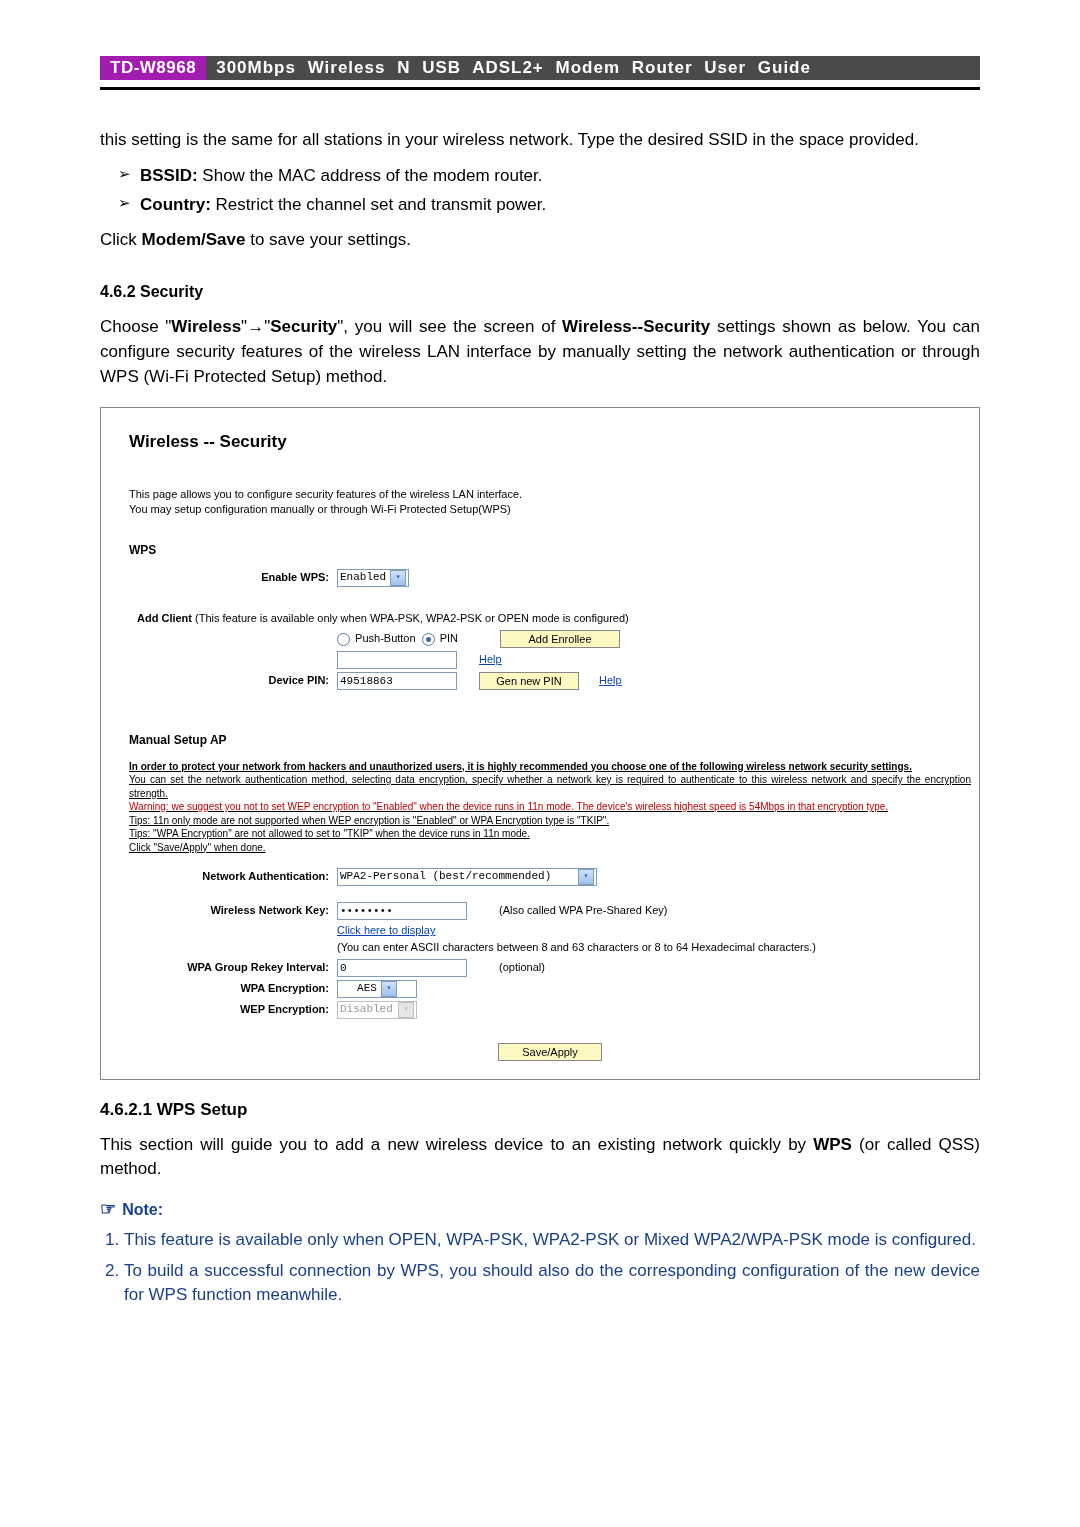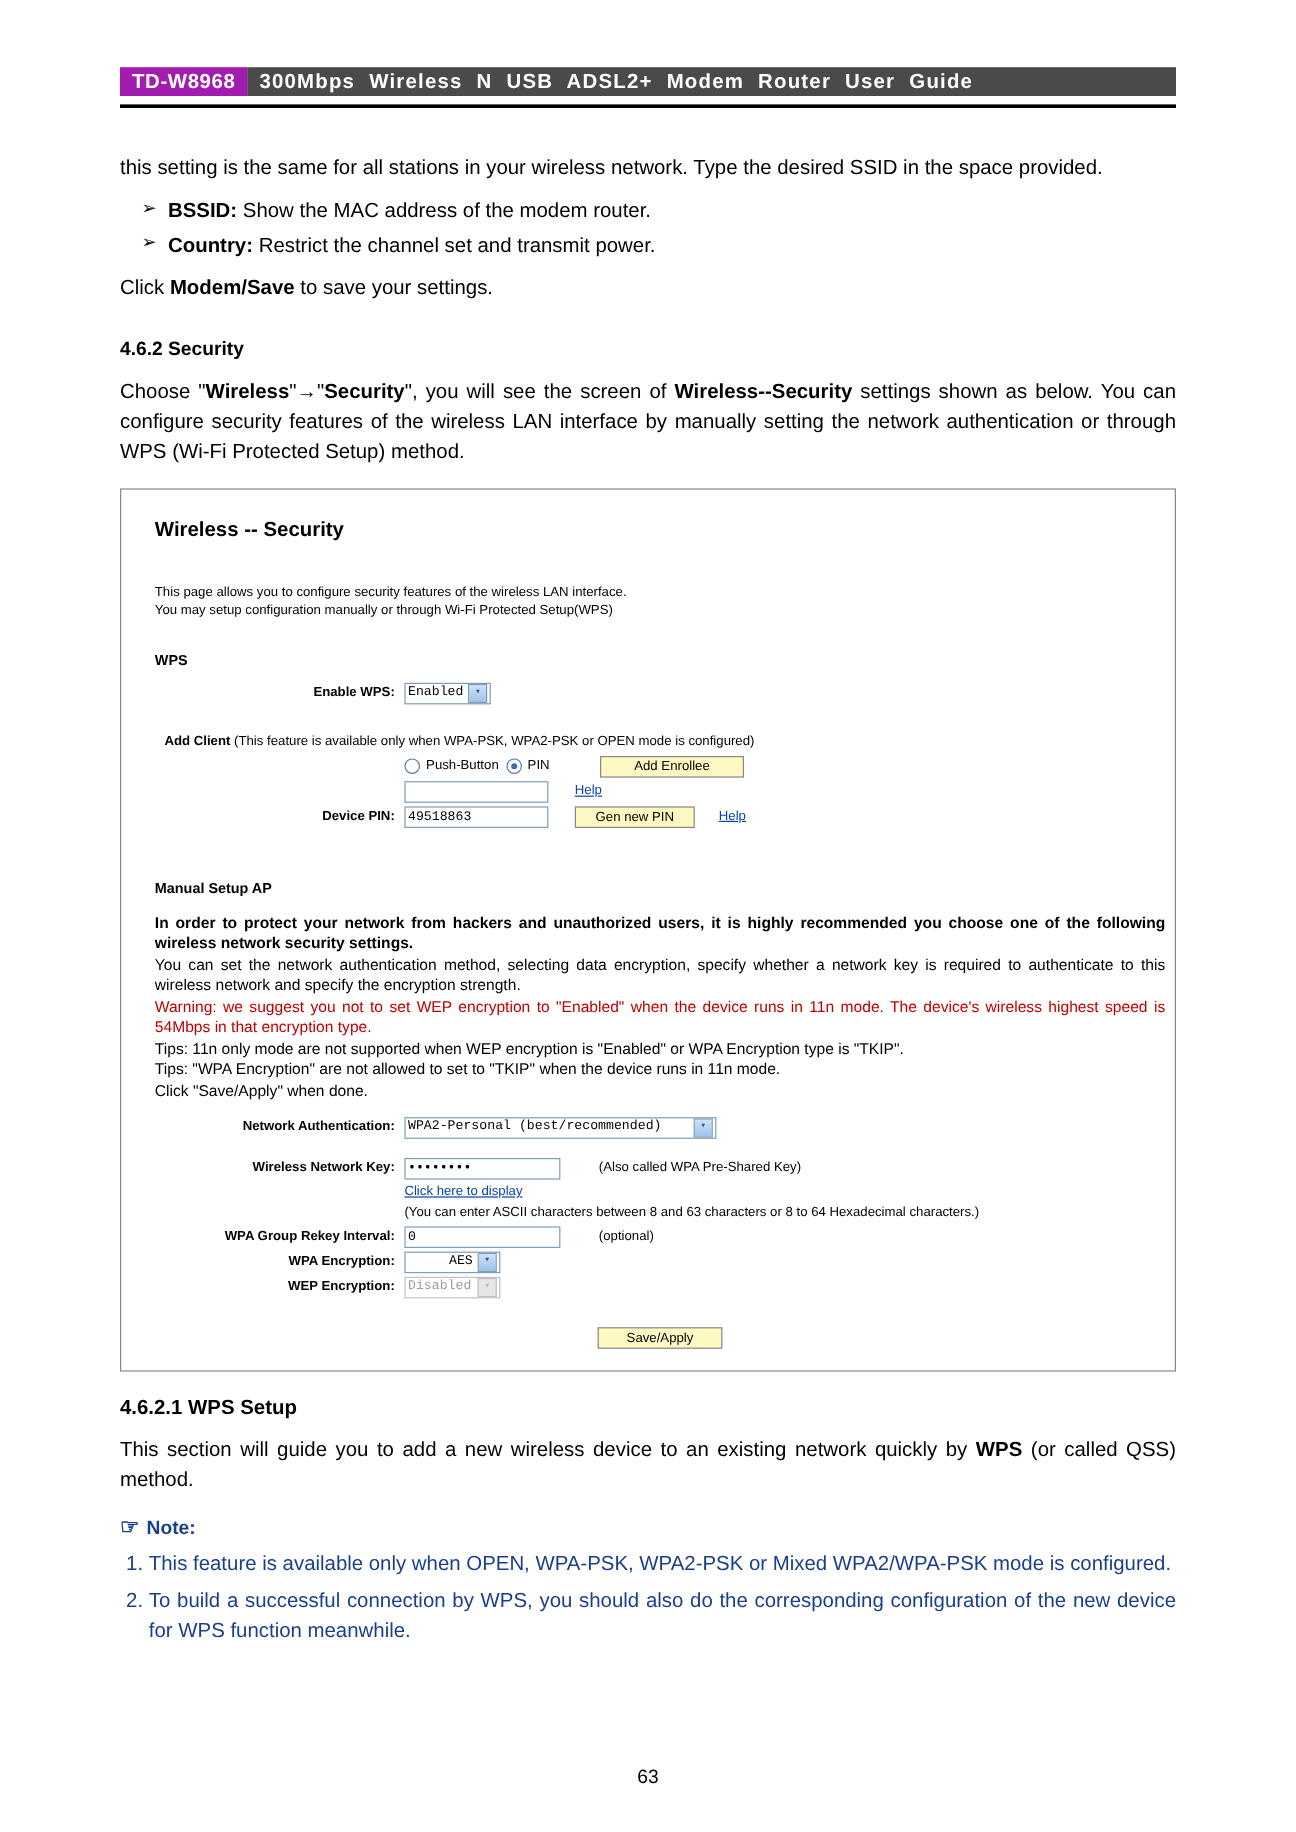--- a/index.html
+++ b/index.html
@@ -161,21 +161,21 @@
   }
   .radio-dot.on::after {
     content: "";
     position: absolute;
     width: 5px; height: 5px;
     background: #3b6ea5;
     border-radius: 50%;
     left: 3px; top: 3px;
   }
   .fig-hr { height: 0; overflow: hidden; margin: 24px 0 18px 0; }
-  .fig-note { font-size: 13px; line-height: 1.35; margin: 4px 0 14px 0; }
+  .fig-note { font-size: 10px; line-height: 1.35; margin: 4px 0 14px 0; text-decoration: underline; }
   .fig-note .red { color: #c00000; }
   .save-apply-row { text-align: center; margin-top: 24px; }
   .figure-caption { text-align: center; font-size: 17px; margin: 10px 0 18px 0; }
   .note-hand {
     color: #1a3f8b;
     font-weight: bold;
     font-size: 16px;
     margin: 14px 0 6px 0;
   }
   .note-hand .hand { font-size: 18px; margin-right: 6px; }
@@ -335,21 +335,21 @@
         <div class="fig-controls">
           <input class="fig-input" style="width: 130px;" value="0">
           <span style="width:20px"></span>
           <span class="small-note">(optional)</span>
         </div>
       </div>
 
       <div class="fig-row">
         <div class="fig-label">WPA Encryption:</div>
         <div class="fig-controls">
-          <span class="fig-select" style="width:80px; justify-content:flex-end;">
+          <span class="fig-select" style="width:80px; justify-content:center;">
             <span>AES</span>
             <span class="sel-arrow">▾</span>
           </span>
         </div>
       </div>
 
       <div class="fig-row">
         <div class="fig-label">WEP Encryption:</div>
         <div class="fig-controls">
           <span class="fig-select disabled" style="width:80px; justify-content:space-between;">
@@ -374,14 +374,13 @@
     <div class="note-hand">
       <span class="hand">☞</span><span>Note:</span>
     </div>
 
     <ol class="num-list">
       <li>This feature is available only when OPEN, WPA-PSK, WPA2-PSK or Mixed WPA2/WPA-PSK mode is configured.</li>
       <li>To build a successful connection by WPS, you should also do the corresponding configuration of the new device for WPS function meanwhile.</li>
     </ol>
   </div>
 
-  <div class="page-num">63</div>
 </div>
 
 </body></html>

